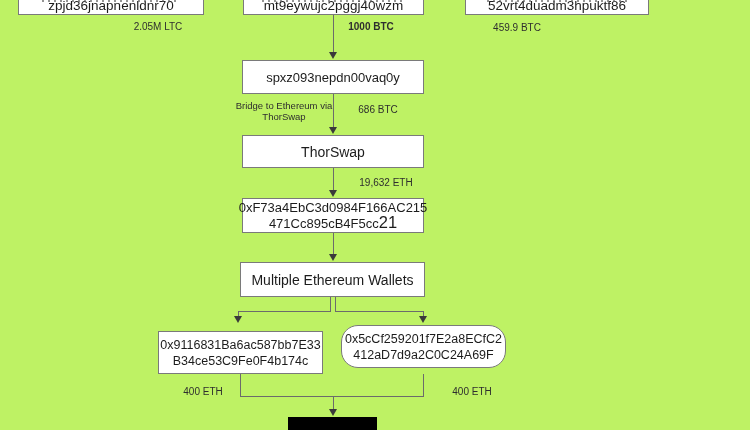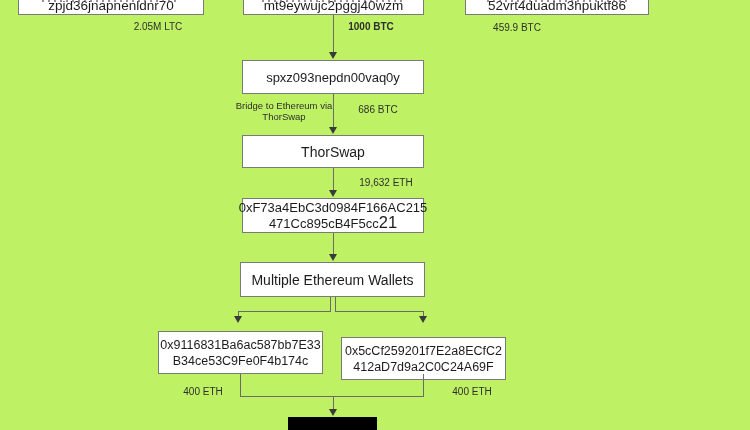--- a/index.html
+++ b/index.html
@@ -136,21 +136,21 @@
   <div class="vline" style="left:238px; top:311px; height:6px;"></div>
   <div class="arrowhead" style="left:234px; top:316px;"></div>
   <div class="vline" style="left:423px; top:311px; height:6px;"></div>
   <div class="arrowhead" style="left:419px; top:316px;"></div>
 
   <div class="box" style="left:158px; top:331px; width:165px; height:43px;">
     <div class="addr-sm">0x9116831Ba6ac587bb7E33</div>
     <div class="addr-sm">B34ce53C9Fe0F4b174c</div>
   </div>
 
-  <div class="box" style="left:341px; top:337px; width:165px; height:43px;">
+  <div class="box" style="left:341px; top:325px; width:165px; height:43px;border-radius:17px;">
     <div class="addr-sm">0x5cCf259201f7E2a8ECfC2</div>
     <div class="addr-sm">412aD7d9a2C0C24A69F</div>
   </div>
 
   <div class="vline" style="left:240px; top:374px; height:22px;"></div>
   <div class="vline" style="left:423px; top:374px; height:22px;"></div>
   <div class="hline" style="left:240px; top:396px; width:184px;"></div>
   <div class="vline" style="left:333px; top:396px; height:13px;"></div>
   <div class="arrowhead" style="left:329px; top:409px;"></div>
 

